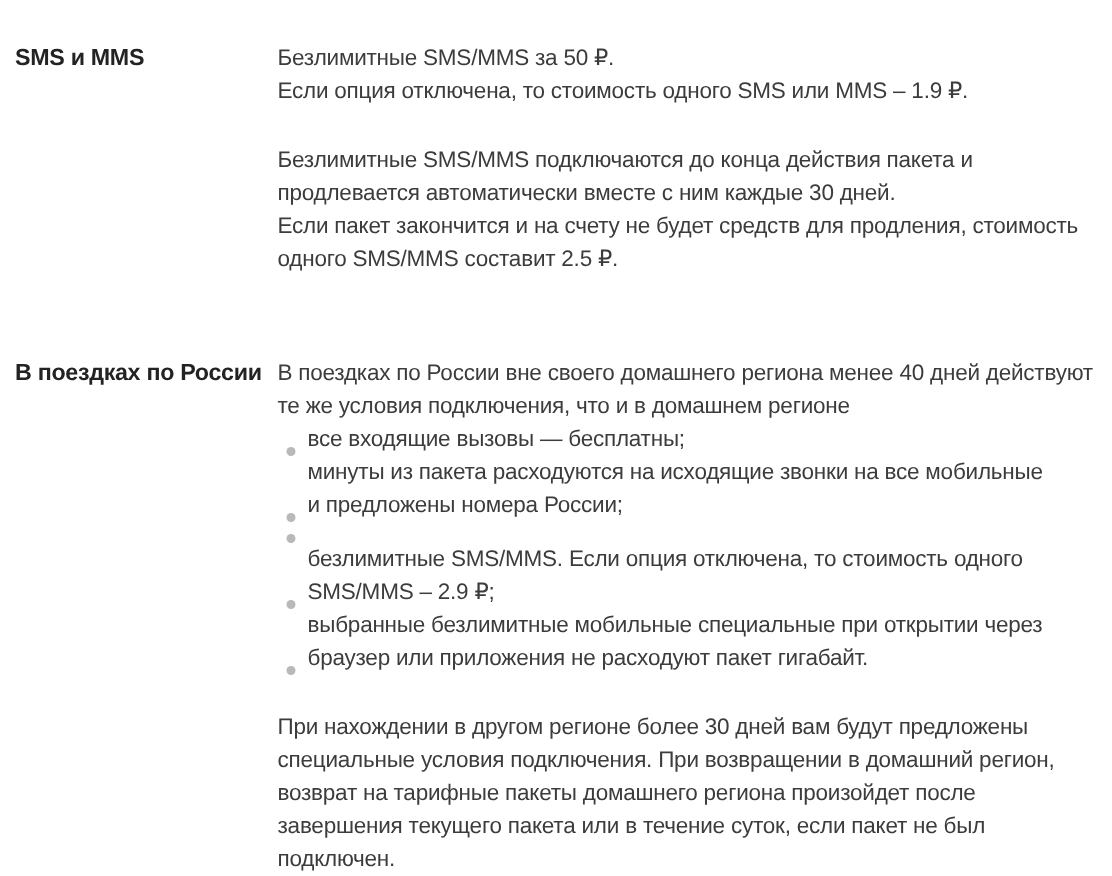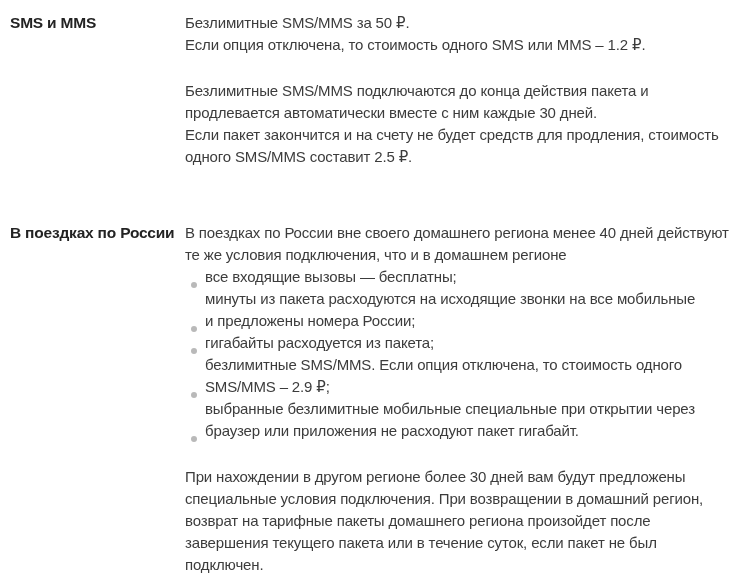--- a/index.html
+++ b/index.html
@@ -9,21 +9,21 @@
   }
   body {
     width: 741px;
     height: 584px;
     overflow: hidden;
     font-family: "Liberation Sans", "DejaVu Sans", sans-serif;
     color: #3c3c3c;
     -webkit-font-smoothing: antialiased;
   }
   .page {
-    padding: 12px 0 0 10px;
+    padding: 28px 0 0 10px;
   }
   .row {
     display: grid;
     grid-template-columns: 175px 1fr;
     align-items: start;
   }
   .row-gap {
     margin-top: 54px;
   }
   .label {
@@ -69,21 +69,21 @@
 </style>
 </head>
 <body>
 
 <div class="page">
 
   <section class="row">
     <div class="label">SMS и MMS</div>
     <div class="content">
       <p>Безлимитные SMS/MMS за 50 ₽.
-Если опция отключена, то стоимость одного SMS или MMS – 1.2 ₽.</p>
+Если опция отключена, то стоимость одного SMS или MMS – 1.9 ₽.</p>
       <p class="para-gap">Безлимитные SMS/MMS подключаются до конца действия пакета и
 продлевается автоматически вместе с ним каждые 30 дней.
 Если пакет закончится и на счету не будет средств для продления, стоимость
 одного SMS/MMS составит 2.5 ₽.</p>
     </div>
   </section>
 
   <section class="row row-gap">
     <div class="label">В поездках по России</div>
     <div class="content">
@@ -94,21 +94,20 @@
           <span class="dot"></span>
           <span class="li-text">все входящие вызовы — бесплатны;</span>
         </li>
         <li>
           <span class="dot"></span>
           <span class="li-text">минуты из пакета расходуются на исходящие звонки на все мобильные
 и предложены номера России;</span>
         </li>
         <li>
           <span class="dot"></span>
-          <span class="li-text">гигабайты расходуется из пакета;</span>
         </li>
         <li>
           <span class="dot"></span>
           <span class="li-text">безлимитные SMS/MMS. Если опция отключена, то стоимость одного
 SMS/MMS – 2.9 ₽;</span>
         </li>
         <li>
           <span class="dot"></span>
           <span class="li-text">выбранные безлимитные мобильные специальные при открытии через
 браузер или приложения не расходуют пакет гигабайт.</span>

